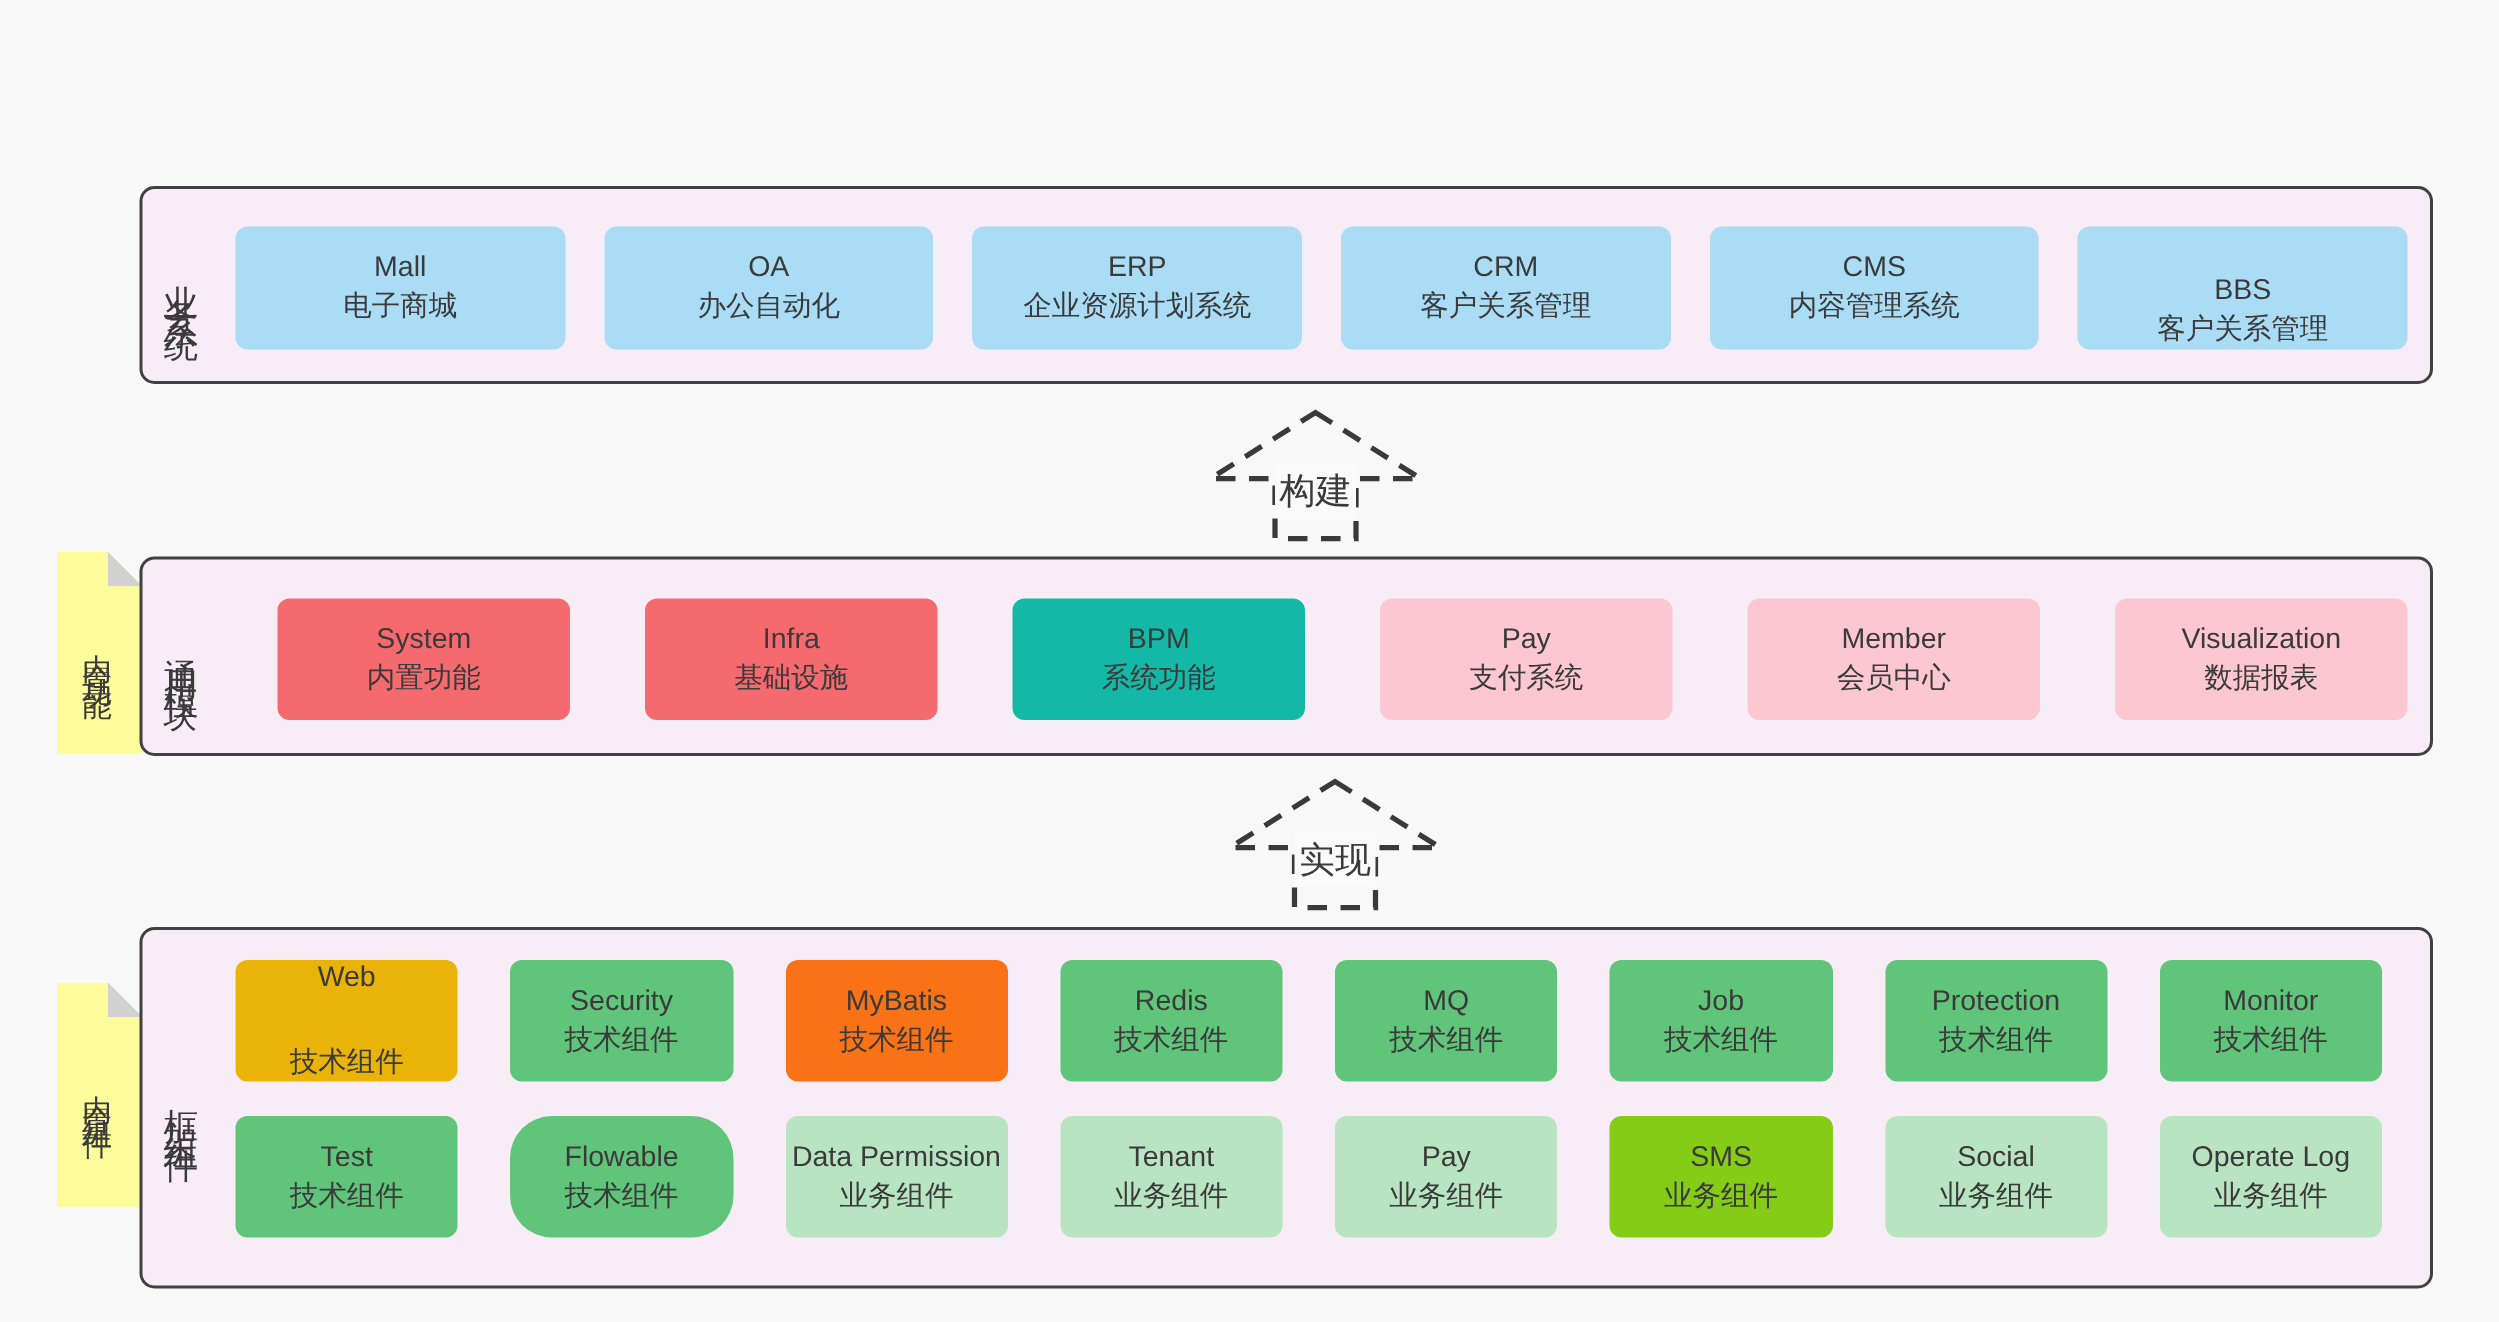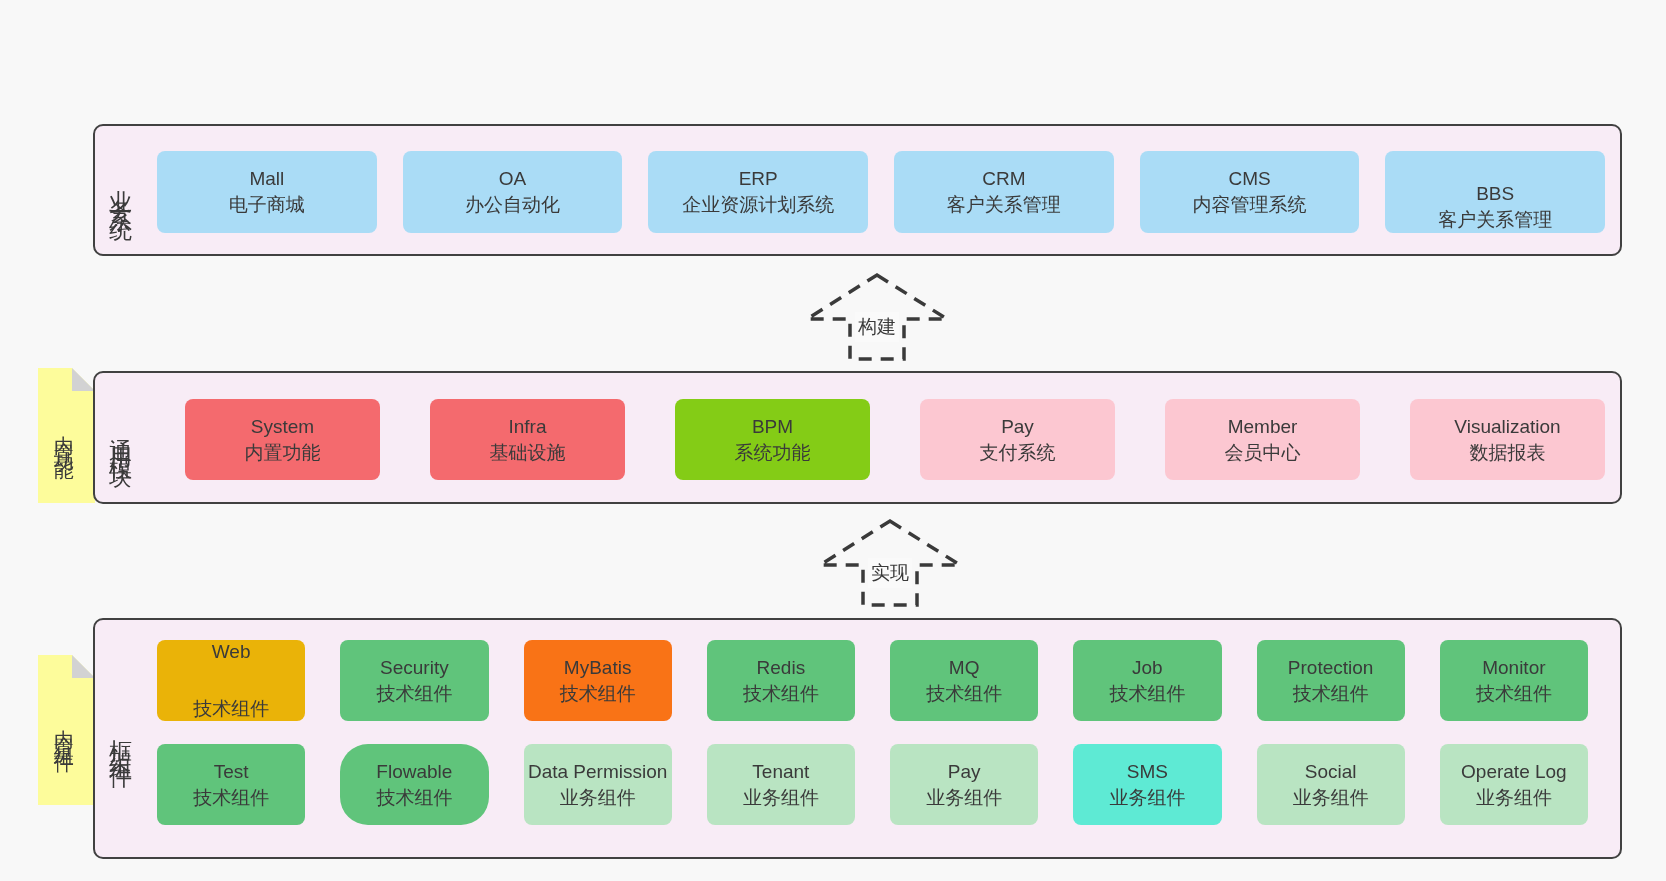--- a/index.html
+++ b/index.html
@@ -61,21 +61,21 @@
   
   .arrow { position: absolute; width: 150px; height: 92px; z-index: 1; }
   .arrow svg { position: absolute; left: 0; top: 0; }
   .arrow-label {
     position: absolute;
     left: 50%;
     top: 56px;
     transform: translate(-50%, -50%);
     background: #fafafa;
     padding: 2px 3px;
-    font-size: 19px;
+    font-size: 24px;
     white-space: nowrap;
   }
 
   
   .sticky { position: absolute; width: 57px; z-index: 1; }
   .sticky-paper {
     position: absolute;
     inset: 0;
     background: #fdfc9b;
     clip-path: polygon(0 0, calc(100% - 23px) 0, 100% 23px, 100% 100%, 0 100%);
@@ -157,21 +157,21 @@
     <div class="rows" style="left:62px; right:15px; top:26px; gap:0;padding-left:28px;">
         <div class="box-row" style="height: 81px; gap: 50px;">
           <div class="box" style="background: rgb(244, 106, 110);">
     <div class="box-title">System</div>
     <div class="box-subtitle">内置功能</div>
   </div>
           <div class="box" style="background: rgb(244, 106, 110);">
     <div class="box-title">Infra</div>
     <div class="box-subtitle">基础设施</div>
   </div>
-          <div class="box" style="background: #84cc16;">
+          <div class="box" style="background: #14b8a6;">
     <div class="box-title">BPM</div>
     <div class="box-subtitle">系统功能</div>
   </div>
           <div class="box" style="background: rgb(252, 199, 209);">
     <div class="box-title">Pay</div>
     <div class="box-subtitle">支付系统</div>
   </div>
           <div class="box" style="background: rgb(252, 199, 209);">
     <div class="box-title">Member</div>
     <div class="box-subtitle">会员中心</div>
@@ -248,21 +248,21 @@
     <div class="box-subtitle">业务组件</div>
   </div>
           <div class="box" style="background: rgb(185, 228, 194);">
     <div class="box-title">Tenant</div>
     <div class="box-subtitle">业务组件</div>
   </div>
           <div class="box" style="background: rgb(185, 228, 194);">
     <div class="box-title">Pay</div>
     <div class="box-subtitle">业务组件</div>
   </div>
-          <div class="box" style="background: #5eead4;">
+          <div class="box" style="background: #84cc16;">
     <div class="box-title">SMS</div>
     <div class="box-subtitle">业务组件</div>
   </div>
           <div class="box" style="background: rgb(185, 228, 194);">
     <div class="box-title">Social</div>
     <div class="box-subtitle">业务组件</div>
   </div>
           <div class="box" style="background: rgb(185, 228, 194);">
     <div class="box-title">Operate Log</div>
     <div class="box-subtitle">业务组件</div>

